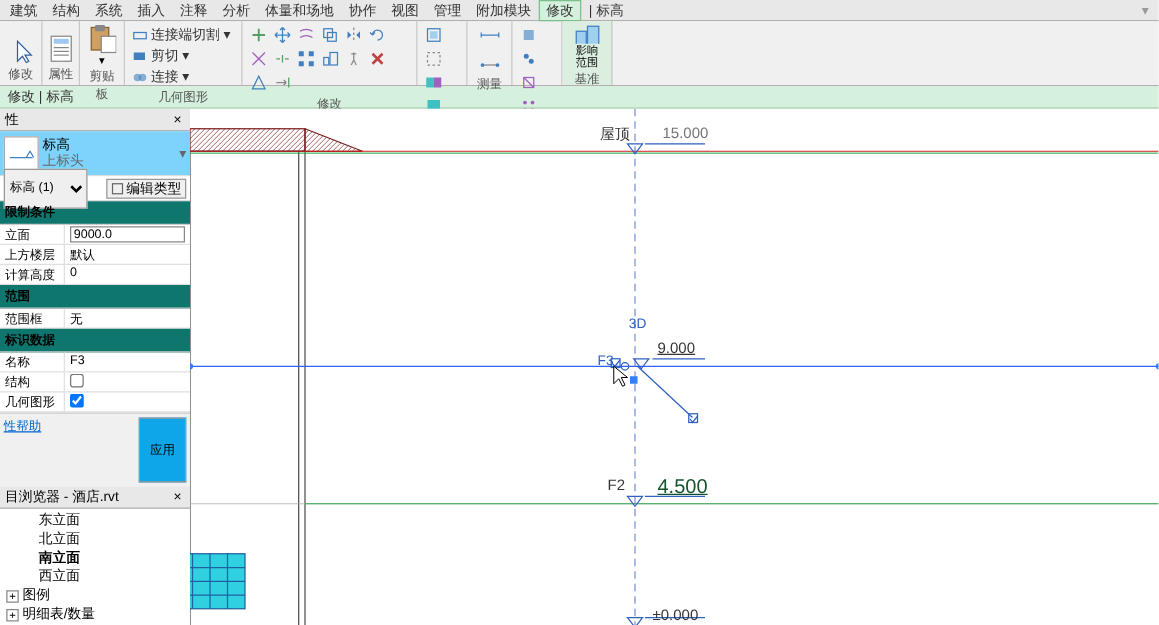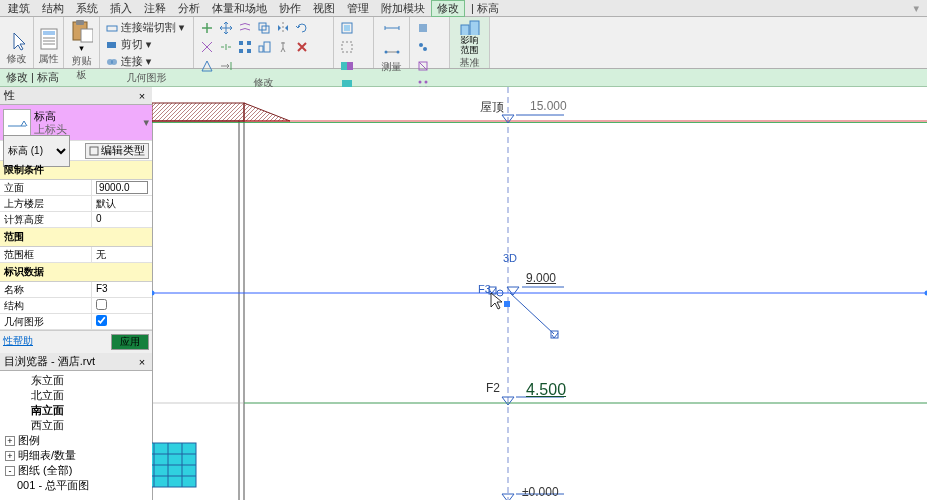--- a/index.html
+++ b/index.html
@@ -26,39 +26,39 @@
 
 .main { display: flex; height: 413px; }
 
 
 .left-col { width: 152px; display: flex; flex-direction: column; background: #f5f5f5; }
 
 .panel-header { height: 18px; background: #e8e8e8; border-bottom: 1px solid #b0b0b0; display: flex; align-items: center; justify-content: space-between; padding: 0 4px; font-size: 11px; }
 .panel-close { width: 12px; height: 12px; cursor: pointer; text-align: center; line-height: 12px; }
 
 .prop-panel { flex: 0 0 auto; }
-.prop-type-row { display: flex; padding: 3px; gap: 3px; align-items: center; background: #f0abfc; border-bottom: 1px solid #ddd; height: 36px; }
+.prop-type-row { display: flex; padding: 3px; gap: 3px; align-items: center; background: #7dd3fc; border-bottom: 1px solid #ddd; height: 36px; }
 .prop-icon-box { width: 28px; height: 28px; background: #fff; border: 1px solid #aaa; display: flex; align-items: center; justify-content: center; }
 .prop-type-info { flex: 1; font-size: 11px; line-height: 13px; }
 
 .prop-select-row { display: flex; padding: 2px 3px; align-items: center; background: #fff; border-bottom: 1px solid #ddd; height: 20px; }
 .prop-select { flex: 1; height: 32px; font-size: 10px; border: 1px solid #999; }
 .prop-edit-btn { height: 16px; font-size: 10px; padding: 0 3px; border: 1px solid #999; background: #f0f0f0; cursor: pointer; margin-left: 15px; display: flex; align-items: center; }
 
 .prop-grid { background: #fff; }
-.prop-cat { background: #fef9c3; padding: 2px 4px; font-size: 10px; font-weight: bold; border-bottom: 1px solid #ccc; }
+.prop-cat { background: #0f766e; padding: 2px 4px; font-size: 10px; font-weight: bold; border-bottom: 1px solid #ccc; }
 .prop-row { display: flex; height: 16px; border-bottom: 1px solid #e0e0e0; }
-.prop-key { width: 92px; padding: 1px 4px; font-size: 10px; border-right: 1px solid #e0e0e0; overflow: hidden; white-space: nowrap; }
+.prop-key { width: 52px; padding: 1px 4px; font-size: 10px; border-right: 1px solid #e0e0e0; overflow: hidden; white-space: nowrap; }
 .prop-val { flex: 1; padding: 1px 4px; font-size: 10px; overflow: hidden; white-space: nowrap; }
 .prop-val input[type=text] { width: 100%; height: 13px; font-size: 10px; border: 1px solid #888; padding: 0 2px; }
 .prop-val input[type=checkbox] { width: 11px; height: 11px; }
 
 .prop-footer { display: flex; justify-content: space-between; padding: 3px; background: #f0f0f0; border-top: 1px solid #ccc; }
 .prop-link { color: #0066cc; font-size: 10px; cursor: pointer; text-decoration: underline; }
-.prop-apply { font-size: 10px; padding: 0 8px; border: 1px solid #999; background: #15803d; cursor: pointer; }
+.prop-apply { font-size: 10px; padding: 18px 8px; border: 1px solid #999; background: #0ea5e9; cursor: pointer; }
 
 .browser-panel { flex: 1; overflow: hidden; }
 .tree { padding: 2px 3px; font-size: 11px; line-height: 15px; background: #fff; height: 100%; overflow: auto; }
 .tree-item { display: flex; align-items: center; padding: 0 2px; cursor: pointer; white-space: nowrap; }
 .tree-item.selected { font-weight: bold; }
 .tree-toggle { width: 10px; height: 10px; border: 1px solid #888; text-align: center; line-height: 8px; font-size: 9px; margin-right: 3px; cursor: pointer; }
 .tree-indent1 { padding-left: 14px; }
 .tree-indent2 { padding-left: 28px; }
 
 

